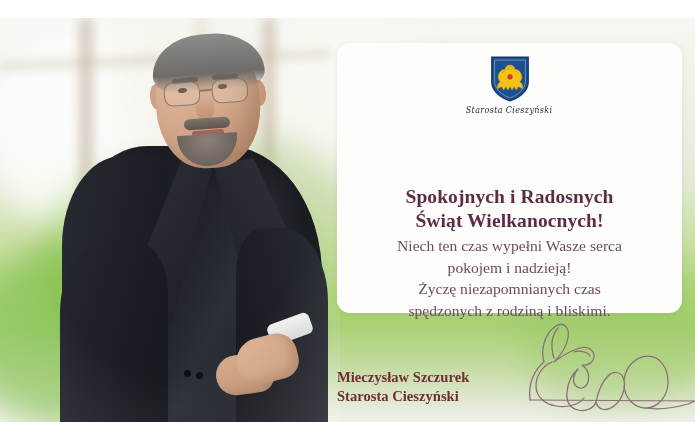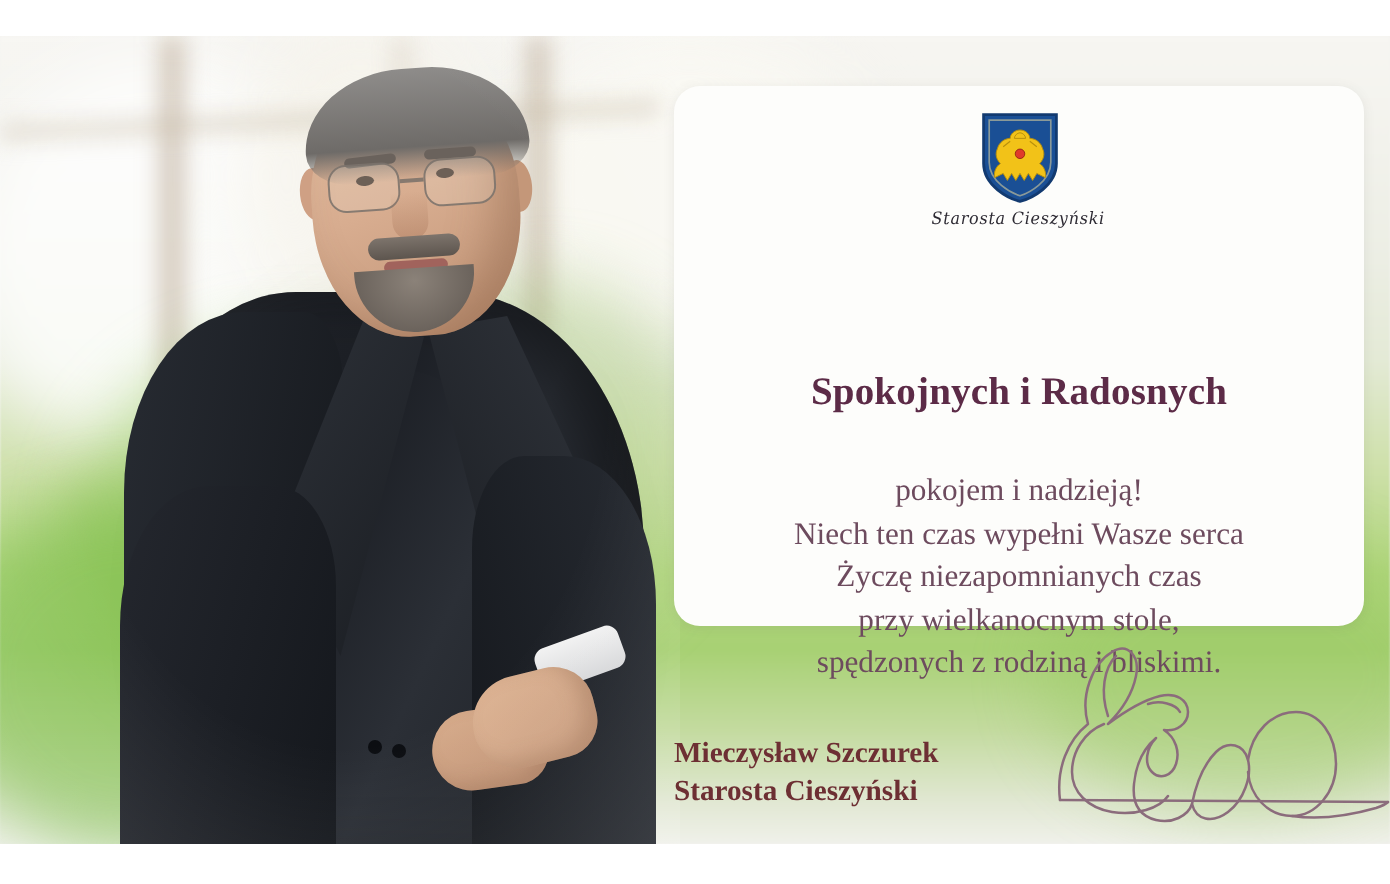--- a/index.html
+++ b/index.html
@@ -406,27 +406,27 @@
           <path d="M30 16 C32 16 34 18 34 20 L26 20 C26 18 28 16 30 16 Z"></path>
         </g>
         <circle cx="30" cy="31" r="3.4" fill="#e03a2a" stroke="#8e1f14" stroke-width="0.6"></circle>
         <path d="M23 22 L18 26 M37 22 L42 26" stroke="#b8900c" stroke-width="0.8" fill="none"></path>
       </svg>
       <div class="crest-caption">Starosta Cieszyński</div>
     </div>
 
     <div class="headline">
       <div>Spokojnych i Radosnych</div>
+      <div>Świąt Wielkanocnych!</div>
     </div>
 
     <div class="body-text">
+      <div>Niech ten czas wypełni Wasze serca</div>
       <div>pokojem i nadzieją!</div>
-      <div>Niech ten czas wypełni Wasze serca</div>
       <div>Życzę niezapomnianych czas</div>
-      <div>przy wielkanocnym stole,</div>
       <div>spędzonych  z rodziną i bliskimi.</div>
     </div>
 
   </div>
 
   <div class="signature">
     <div>Mieczysław Szczurek</div>
     <div>Starosta Cieszyński</div>
   </div>
 

